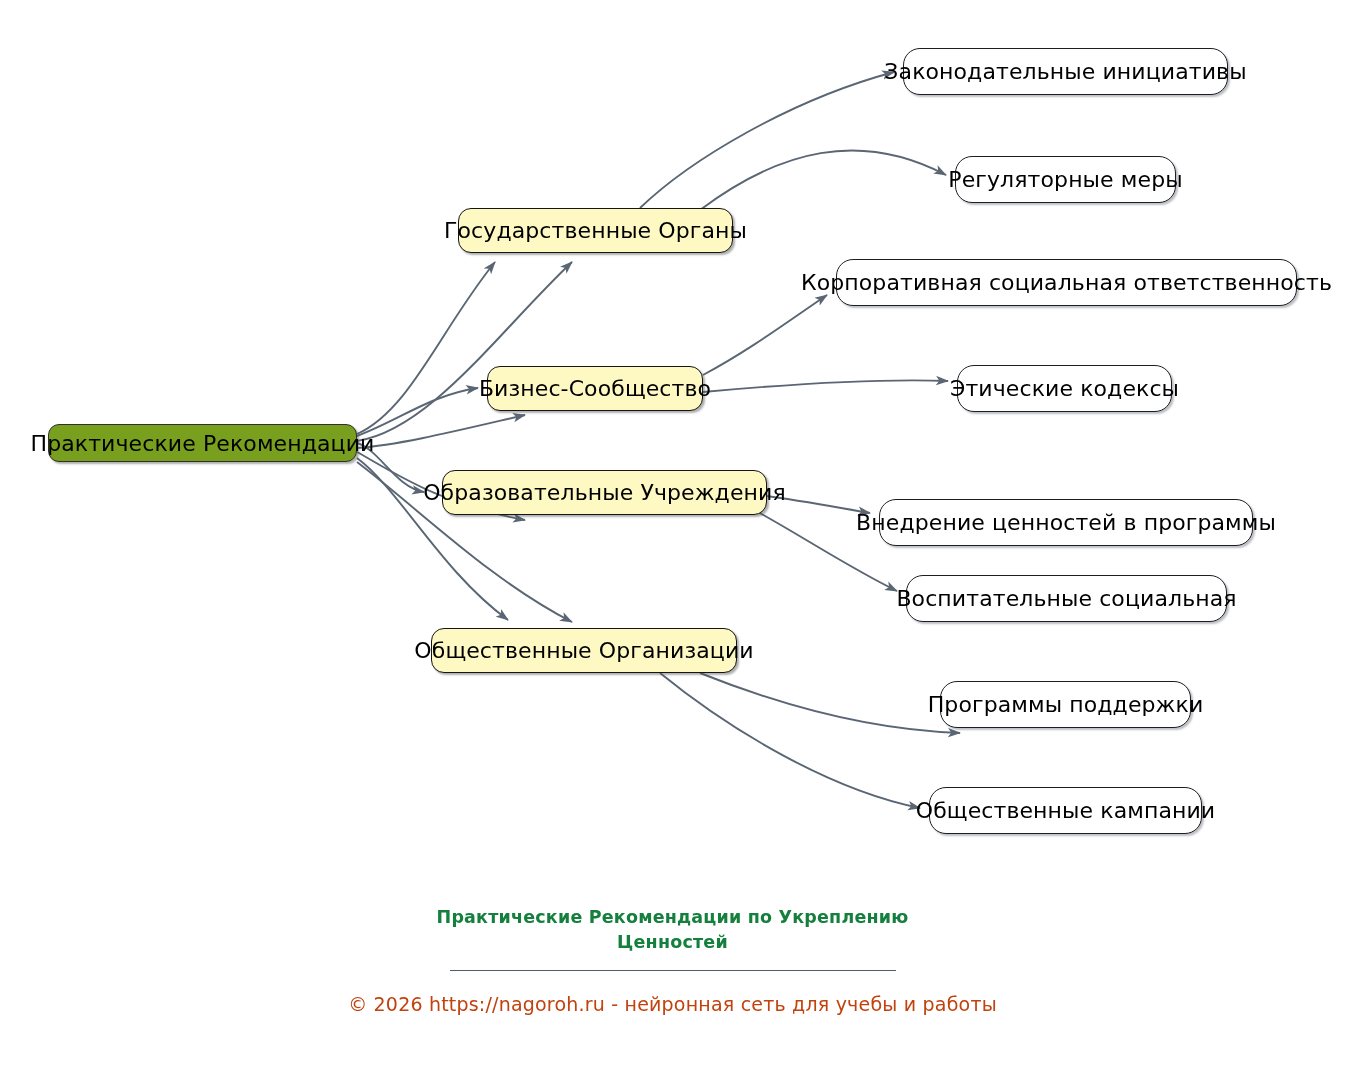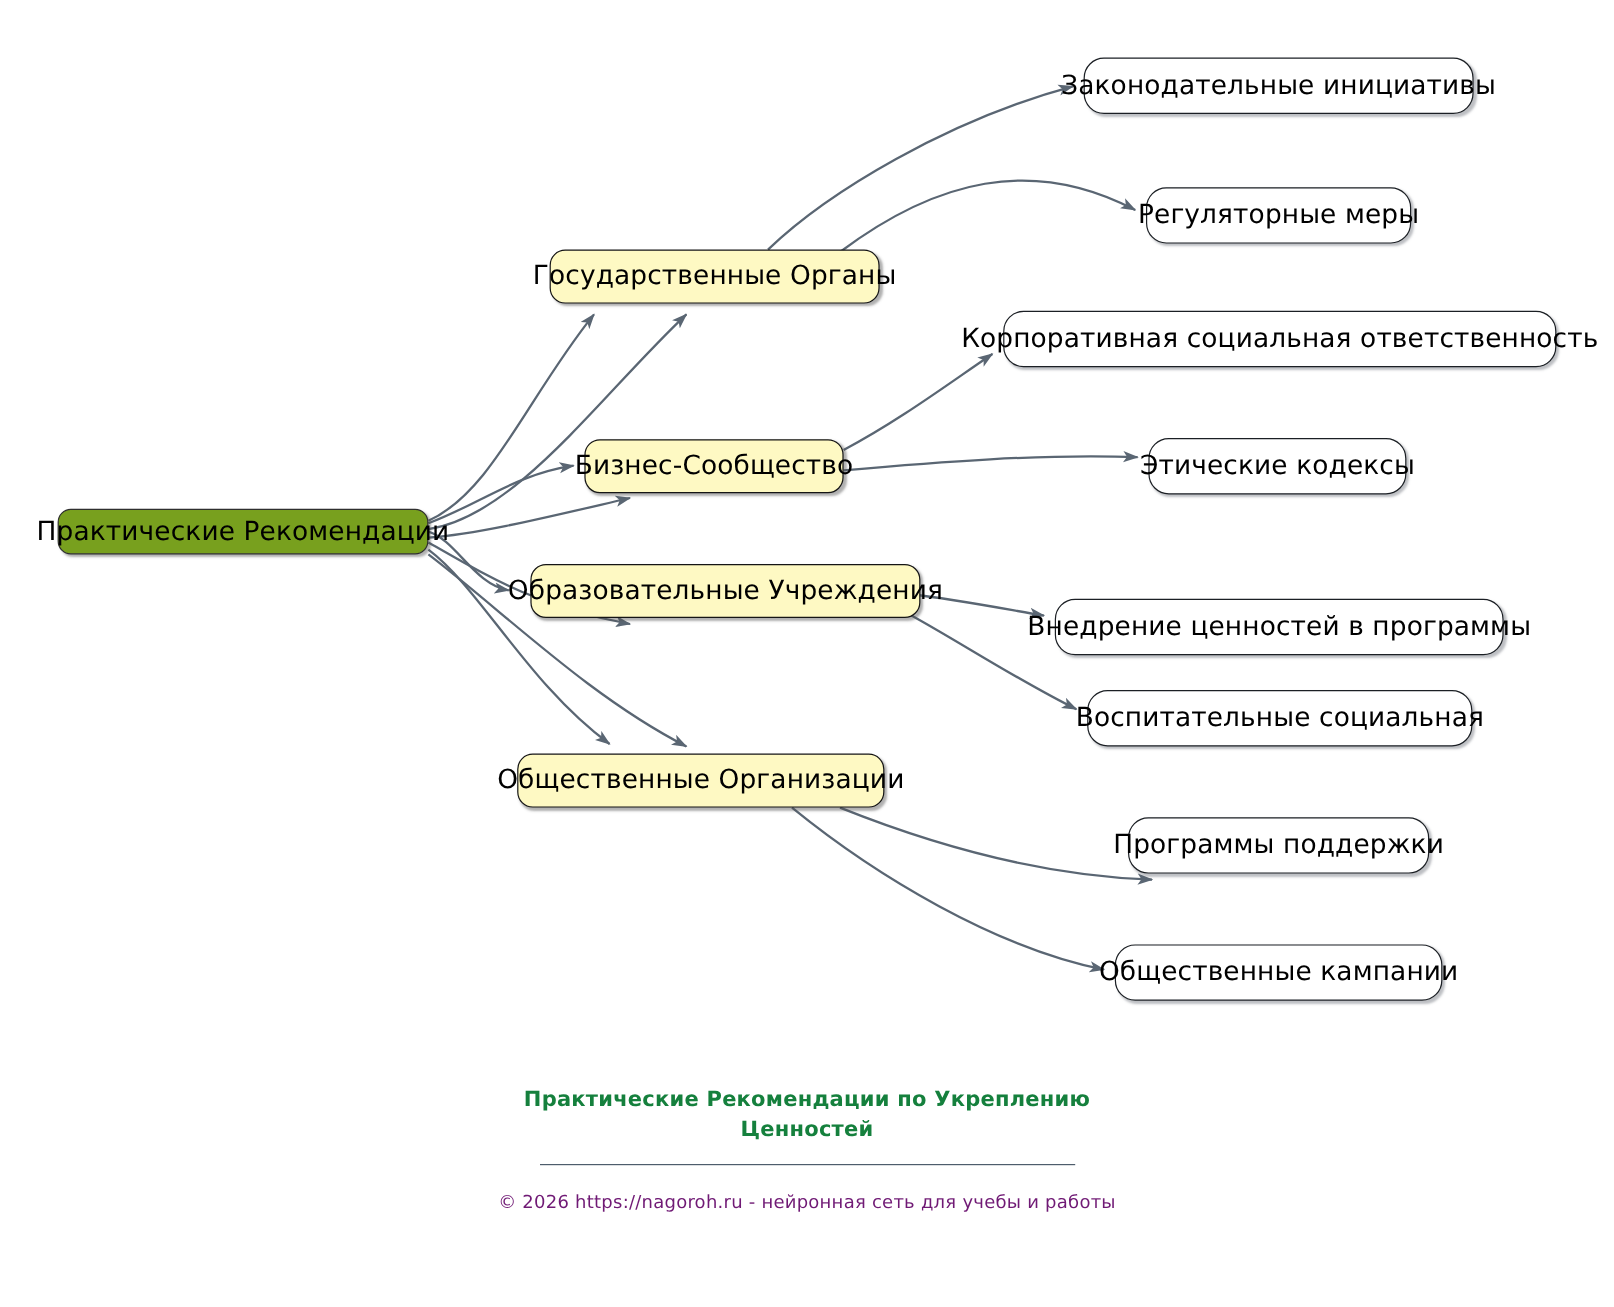--- a/index.html
+++ b/index.html
@@ -74,22 +74,22 @@
     letter-spacing: 0.2px;
   }
   .footer-rule {
     width: 446px;
     height: 0;
     margin: 15px auto 0 auto;
     border-top: 1.4px solid #4e5d6c;
   }
   .footer-copy {
     margin-top: 22px;
-    font-size: 15px;
-    color: #701a75;
+    font-size: 19px;
+    color: #c2410c;
     letter-spacing: 0.2px;
   }
 </style>
 </head>
 <body>
 
 <div id="canvas">
 
   <svg id="edges" viewBox="0 0 1345 1089">
     <defs>

